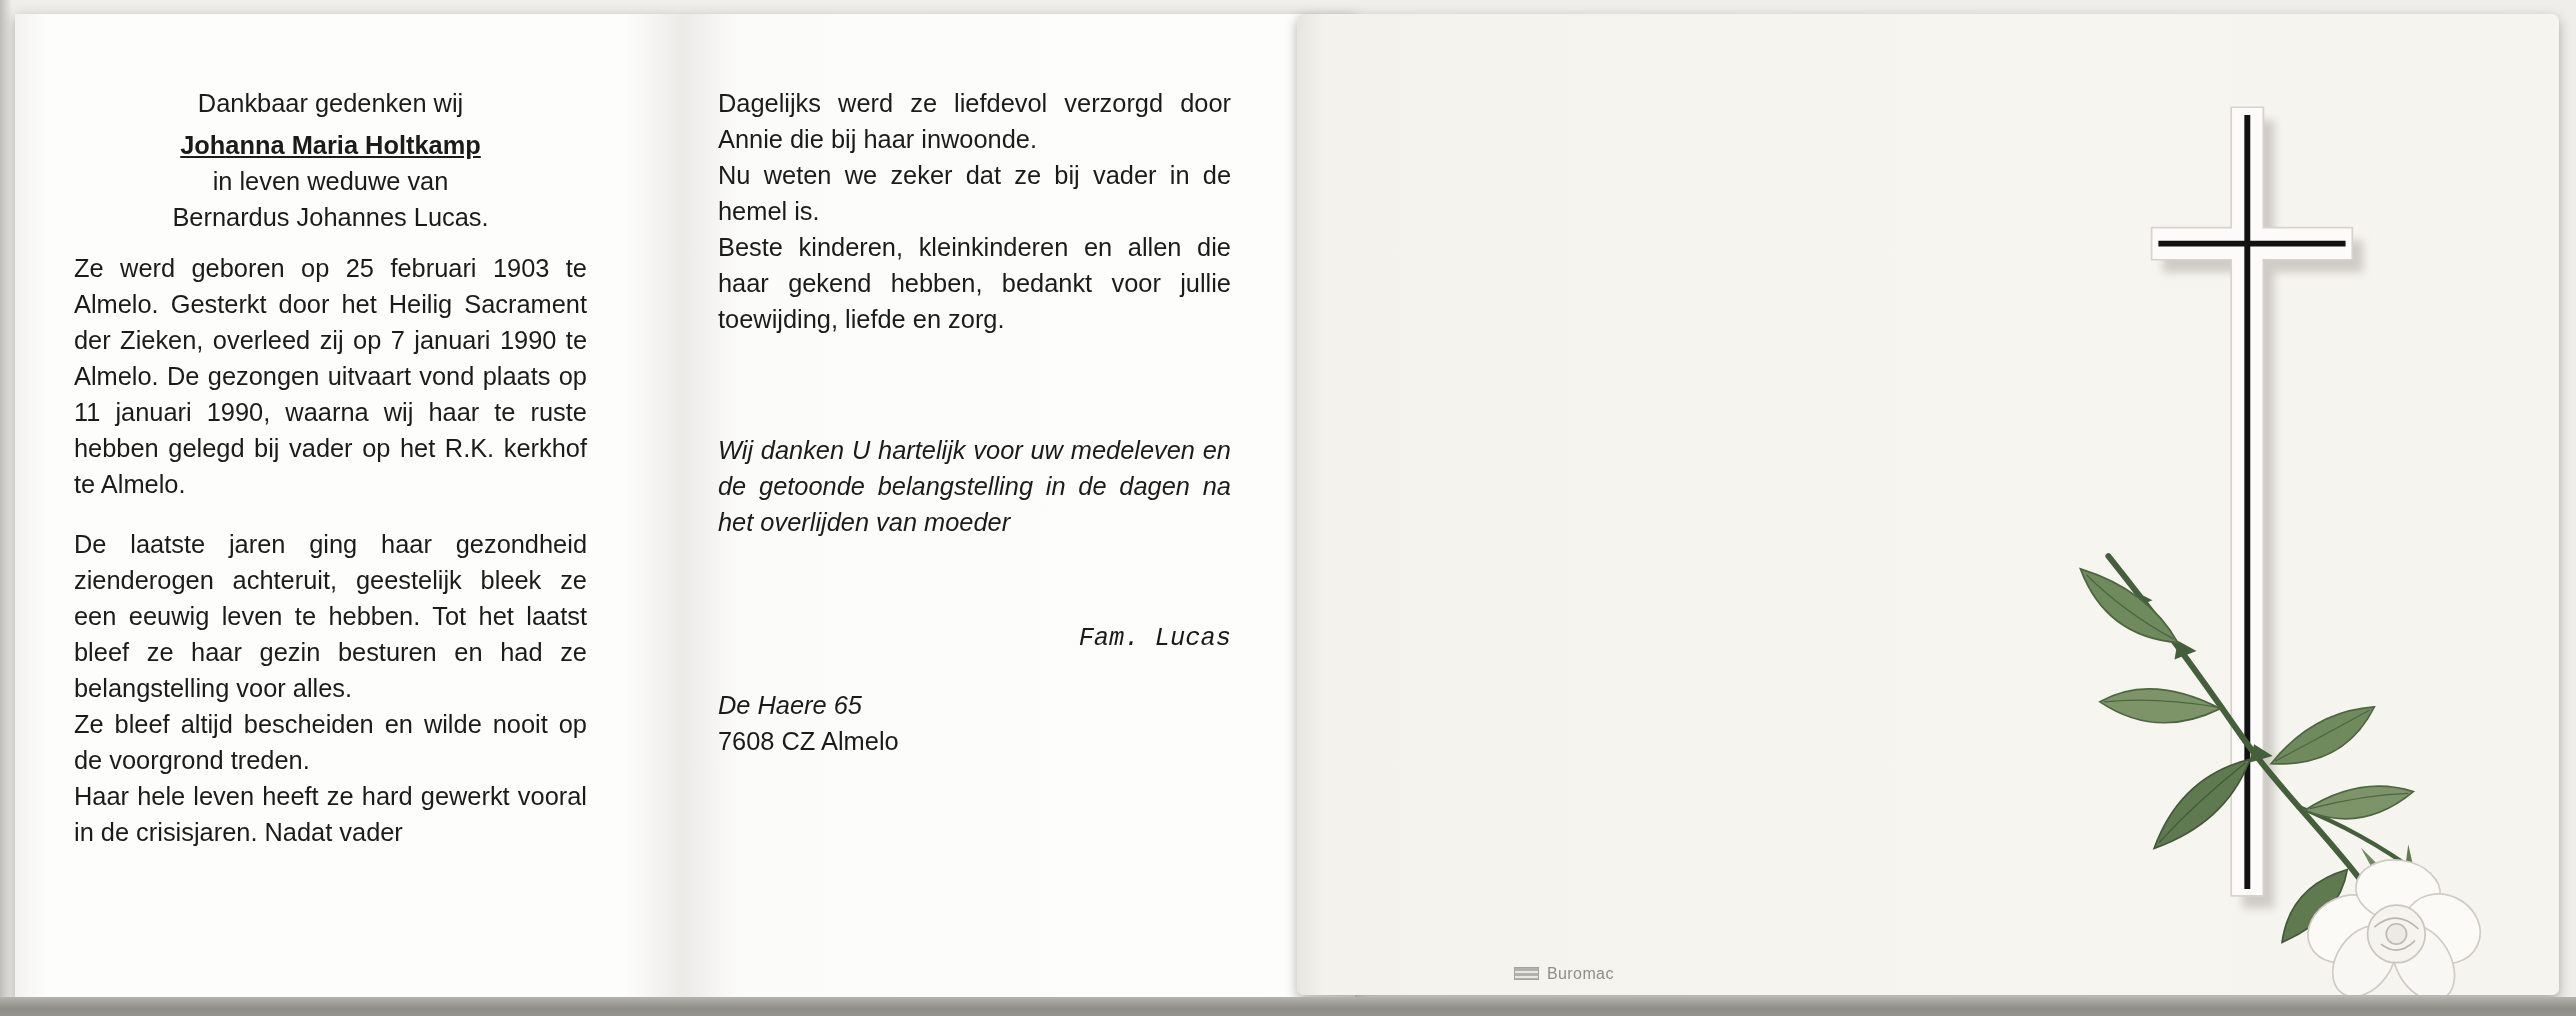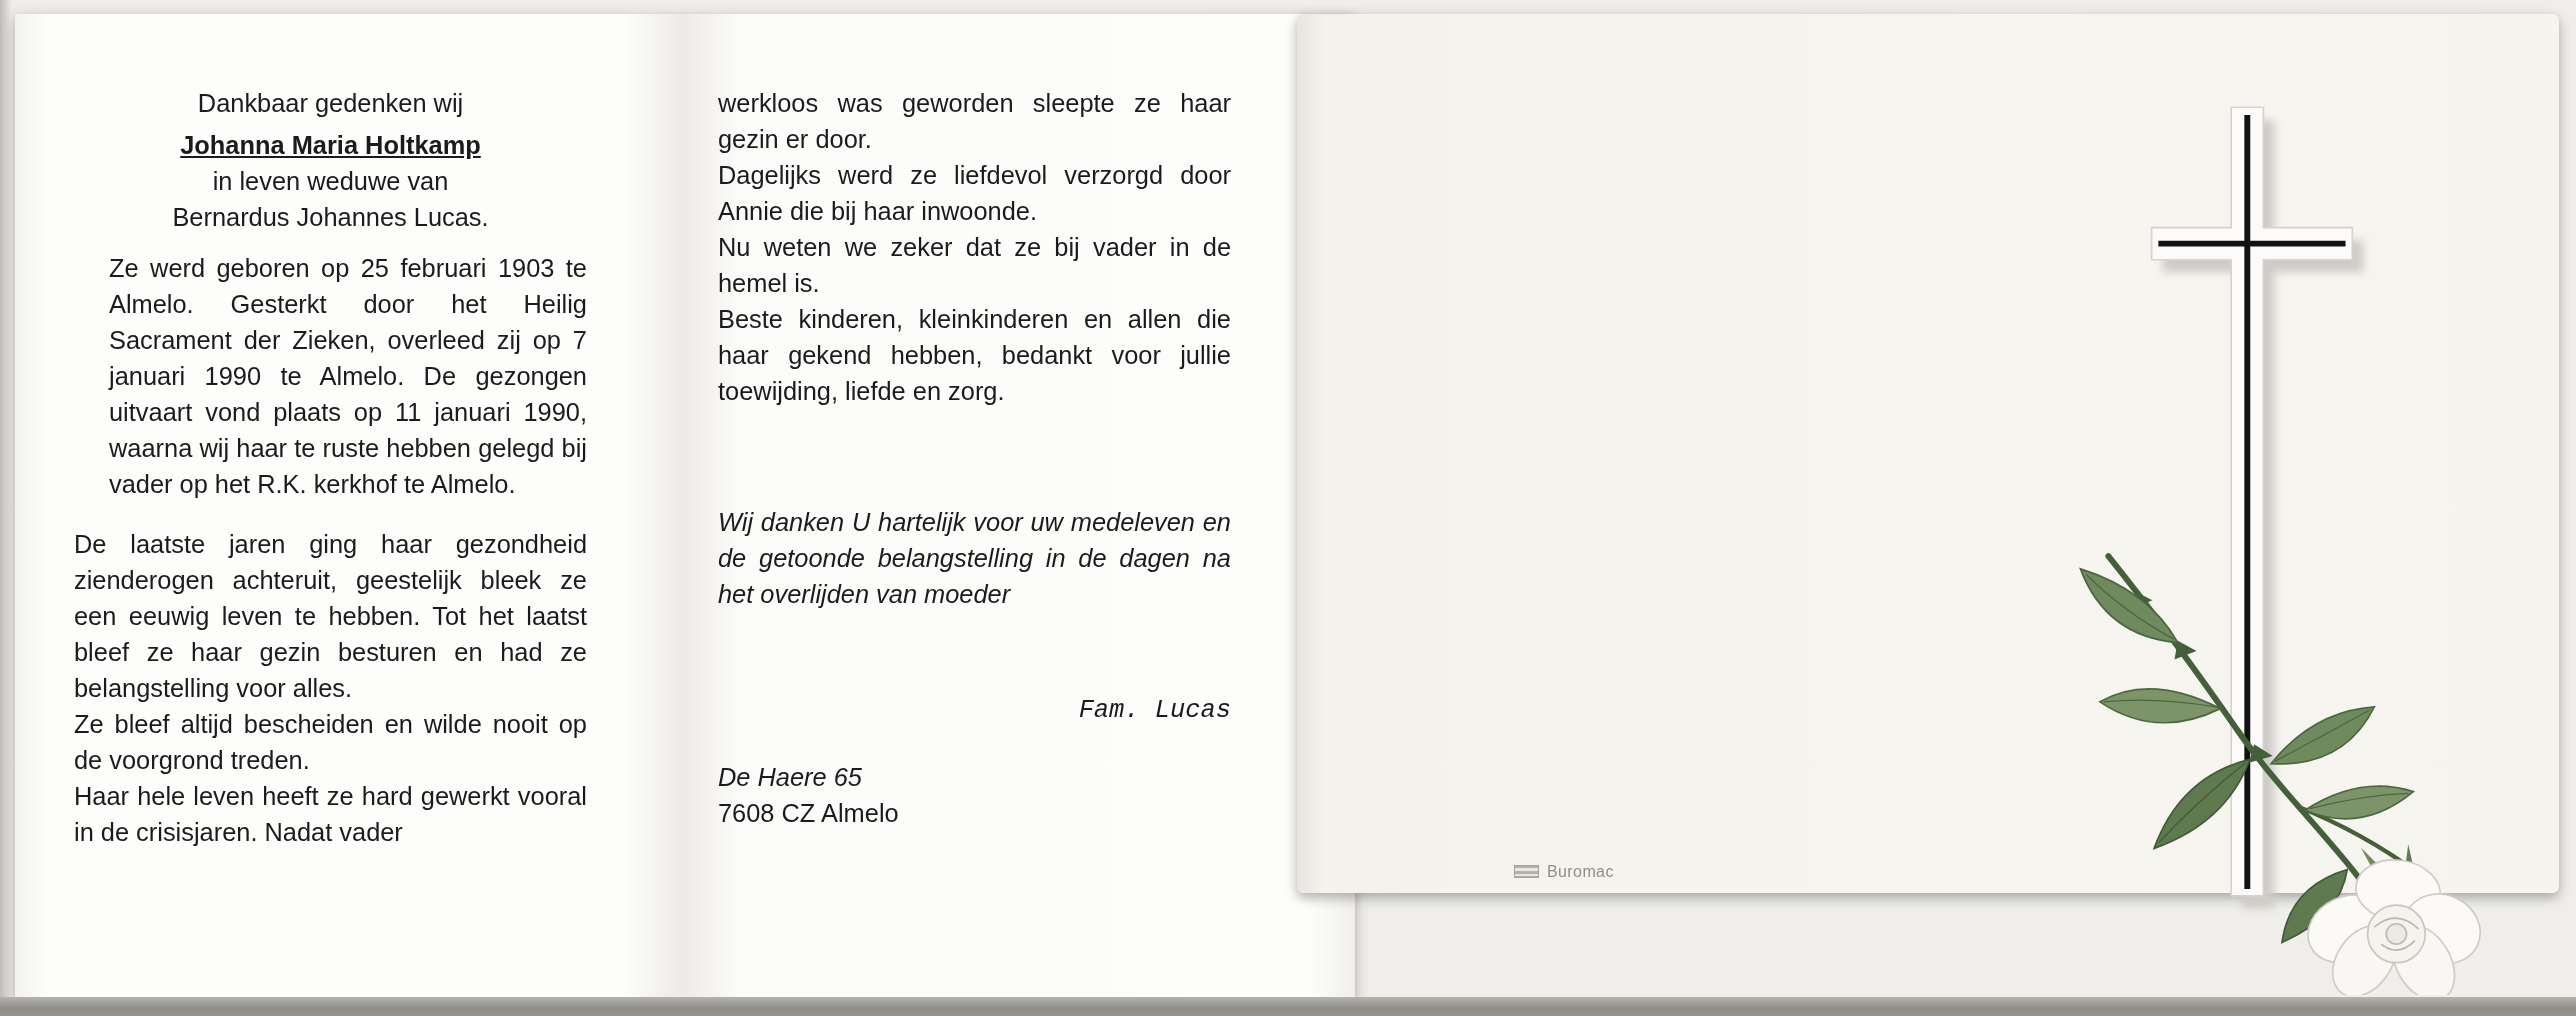--- a/index.html
+++ b/index.html
@@ -25,38 +25,38 @@
     position: absolute; top: 13.5px;
     box-shadow: 0 4.2px 12px rgba(55,53,48,0.38);
   }
   .card.inner {
     left: 15px; width: 1340px; height: 986px;
     background: linear-gradient(90deg,
       #f3f2ef 0%, #fdfdfc 2.5%, #fdfdfc 45.5%,
       #edebe8 49.8%, #fbfbfa 54%, #fdfdfc 96.5%, #f0efec 100%);
   }
   .card.cover {
-    left: 1297px; width: 1262px; height: 879px;
+    left: 1297px; width: 1262px; height: 981px;
     background: linear-gradient(90deg, #e7e5e0 0%, #f4f2ed 2.2%, #f7f5f0 55%, #f6f4ef 100%);
     border-radius: 7px;
   }
 
   .col {
     position: absolute; top: 71px; width: 513px;
     font-size: 25.4px; line-height: 36px;
     color: #1b1b1b; text-align: justify;
   }
   .col-1 { left: 59px; }
   .col-2 { left: 703px; }
 
   .heading { text-align: center; }
   .heading .name { font-weight: bold; margin-top: 6.8px; text-decoration: underline; }
 
   .col p { margin: 0; }
-  .col-1 p.p-first { margin-top: 15.2px; margin-left: 35px; }
+  .col-1 p.p-first { margin-top: 15.2px; }
   .col-1 p.p-gap   { margin-top: 24px; }
 
   .thanks    { font-style: italic; margin-top: 95px !important; }
   .signature { font-style: italic; text-align: right; margin-top: 81px !important; font-family: Liberation Mono, monospace; }
   .address   { font-style: italic; margin-top: 30.5px !important; }
 
   .cover-art { position: absolute; left: 0; top: 0; }
 
   .printer-mark {
     position: absolute; left: 217px; bottom: 12px;
@@ -84,21 +84,20 @@
         <div>in leven weduwe van</div>
         <div>Bernardus Johannes Lucas.</div>
       </div>
       <p class="p-first">Ze werd geboren op 25 februari 1903 te Almelo. Gesterkt door het Heilig Sacrament der Zieken, overleed zij op 7 januari 1990 te Almelo. De gezongen uitvaart vond plaats op 11 januari 1990, waarna wij haar te ruste hebben gelegd bij vader op het R.K. kerkhof te Almelo.</p>
       <p class="p-gap">De laatste jaren ging haar gezondheid zienderogen achteruit, geestelijk bleek ze een eeuwig leven te hebben. Tot het laatst bleef ze haar gezin besturen en had ze belangstelling voor alles.</p>
       <p>Ze bleef altijd bescheiden en wilde nooit op de voorgrond treden.</p>
       <p>Haar hele leven heeft ze hard gewerkt vooral in de crisisjaren. Nadat vader</p>
     </div>
 
     <div class="col col-2">
-      <p>werkloos was geworden sleepte ze haar gezin er door.</p>
       <p>Dagelijks werd ze liefdevol verzorgd door Annie die bij haar inwoonde.</p>
       <p>Nu weten we zeker dat ze bij vader in de hemel is.</p>
       <p>Beste kinderen, kleinkinderen en allen die haar gekend hebben, bedankt voor jullie toewijding, liefde en zorg.</p>
       <p class="thanks">Wij danken U hartelijk voor uw medeleven en de getoonde belangstelling in de dagen na het overlijden van moeder</p>
       <p class="signature">Fam. Lucas</p>
       <p class="address">De Haere 65</p>
       <p>7608 CZ Almelo</p>
     </div>
   </div>
 

